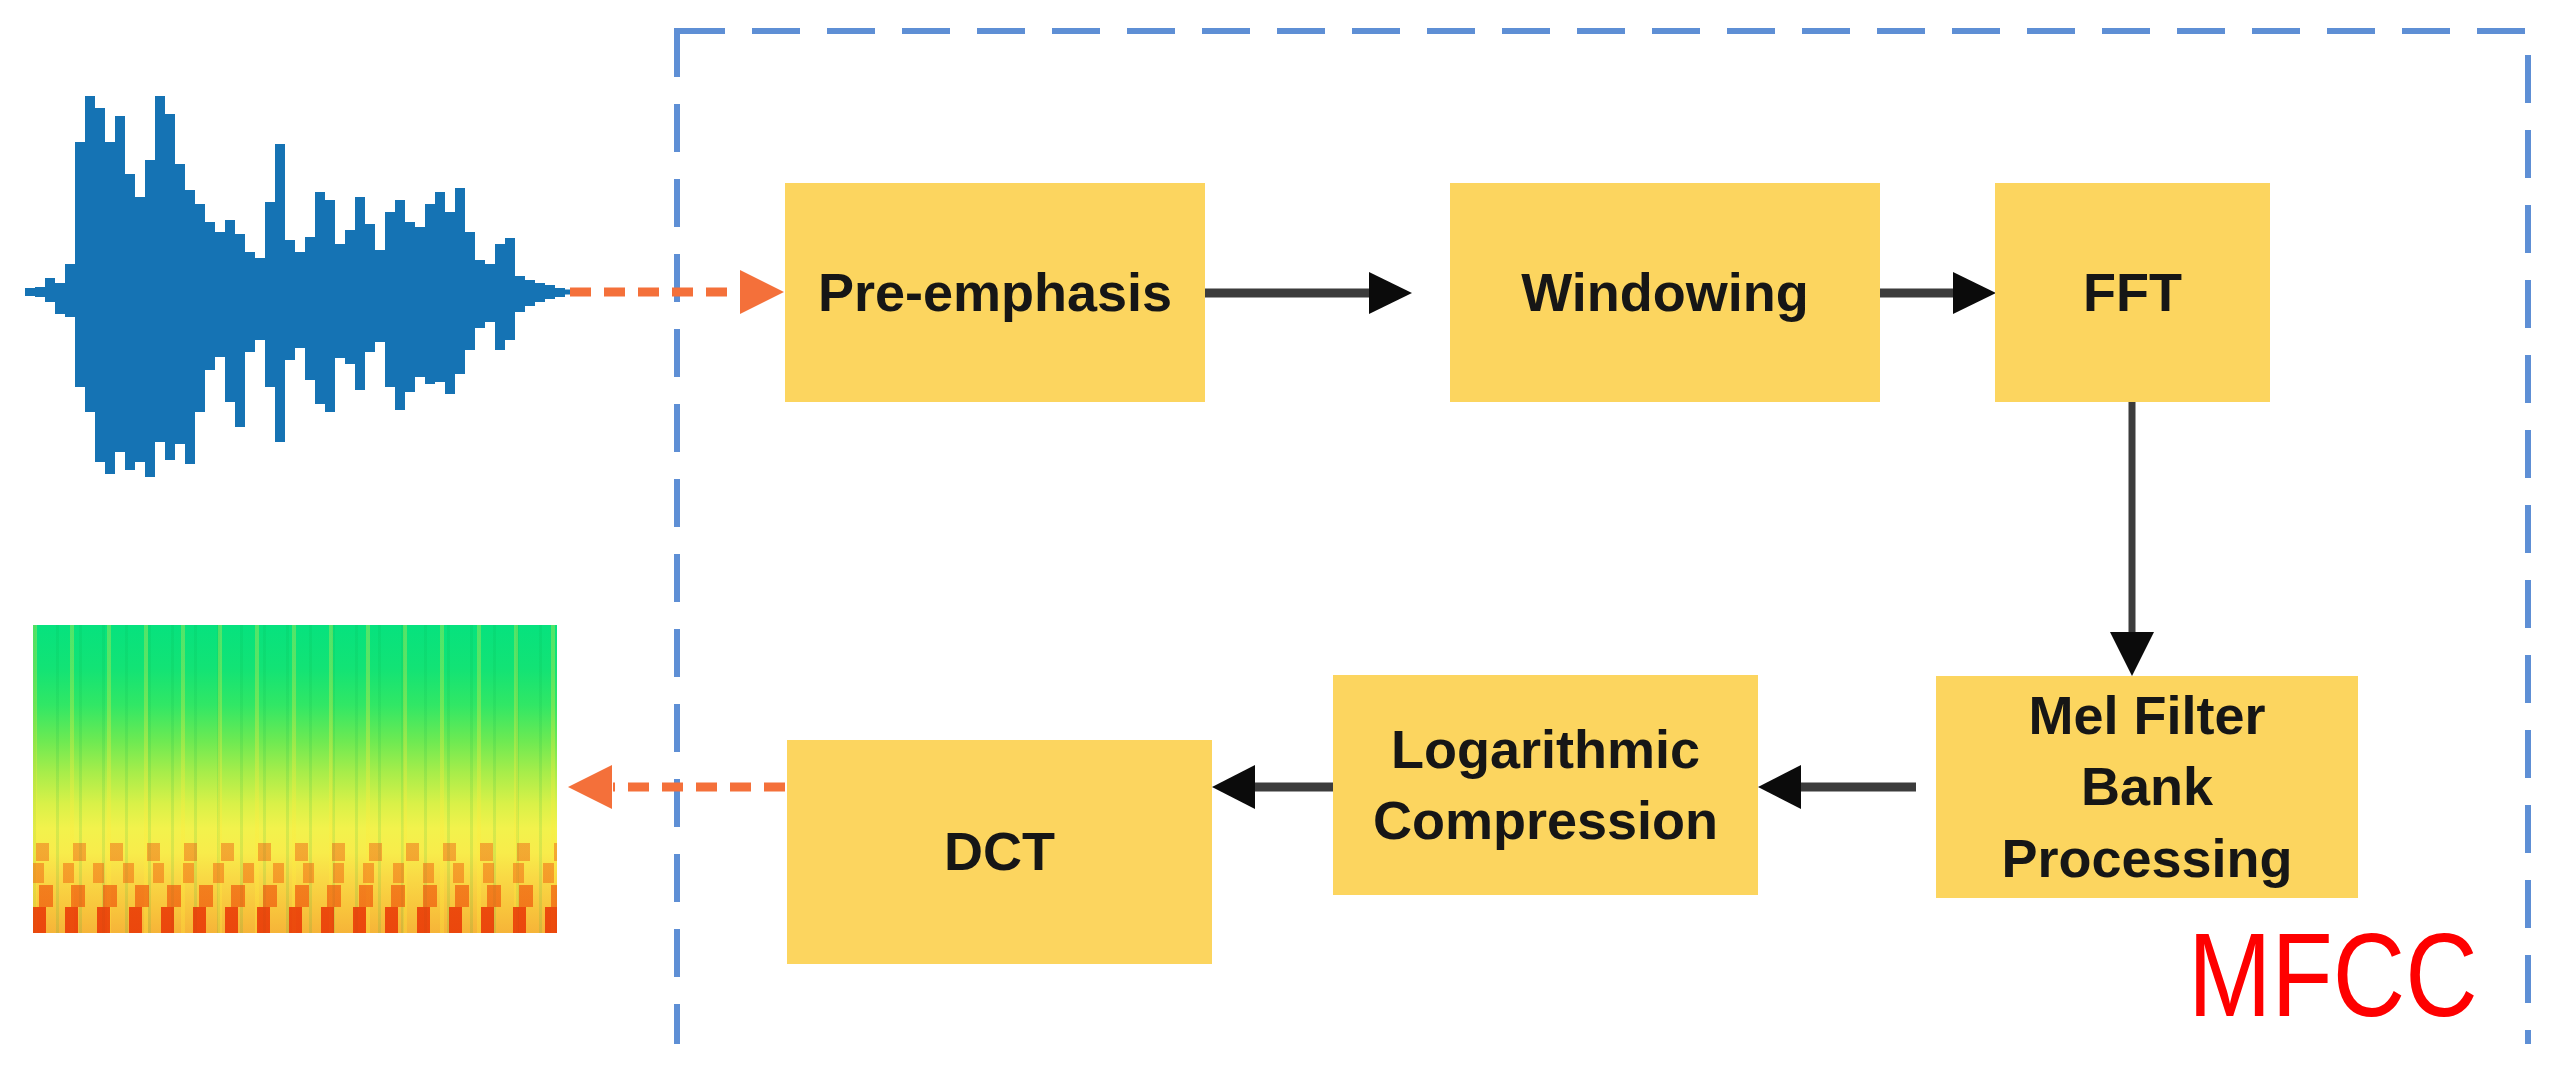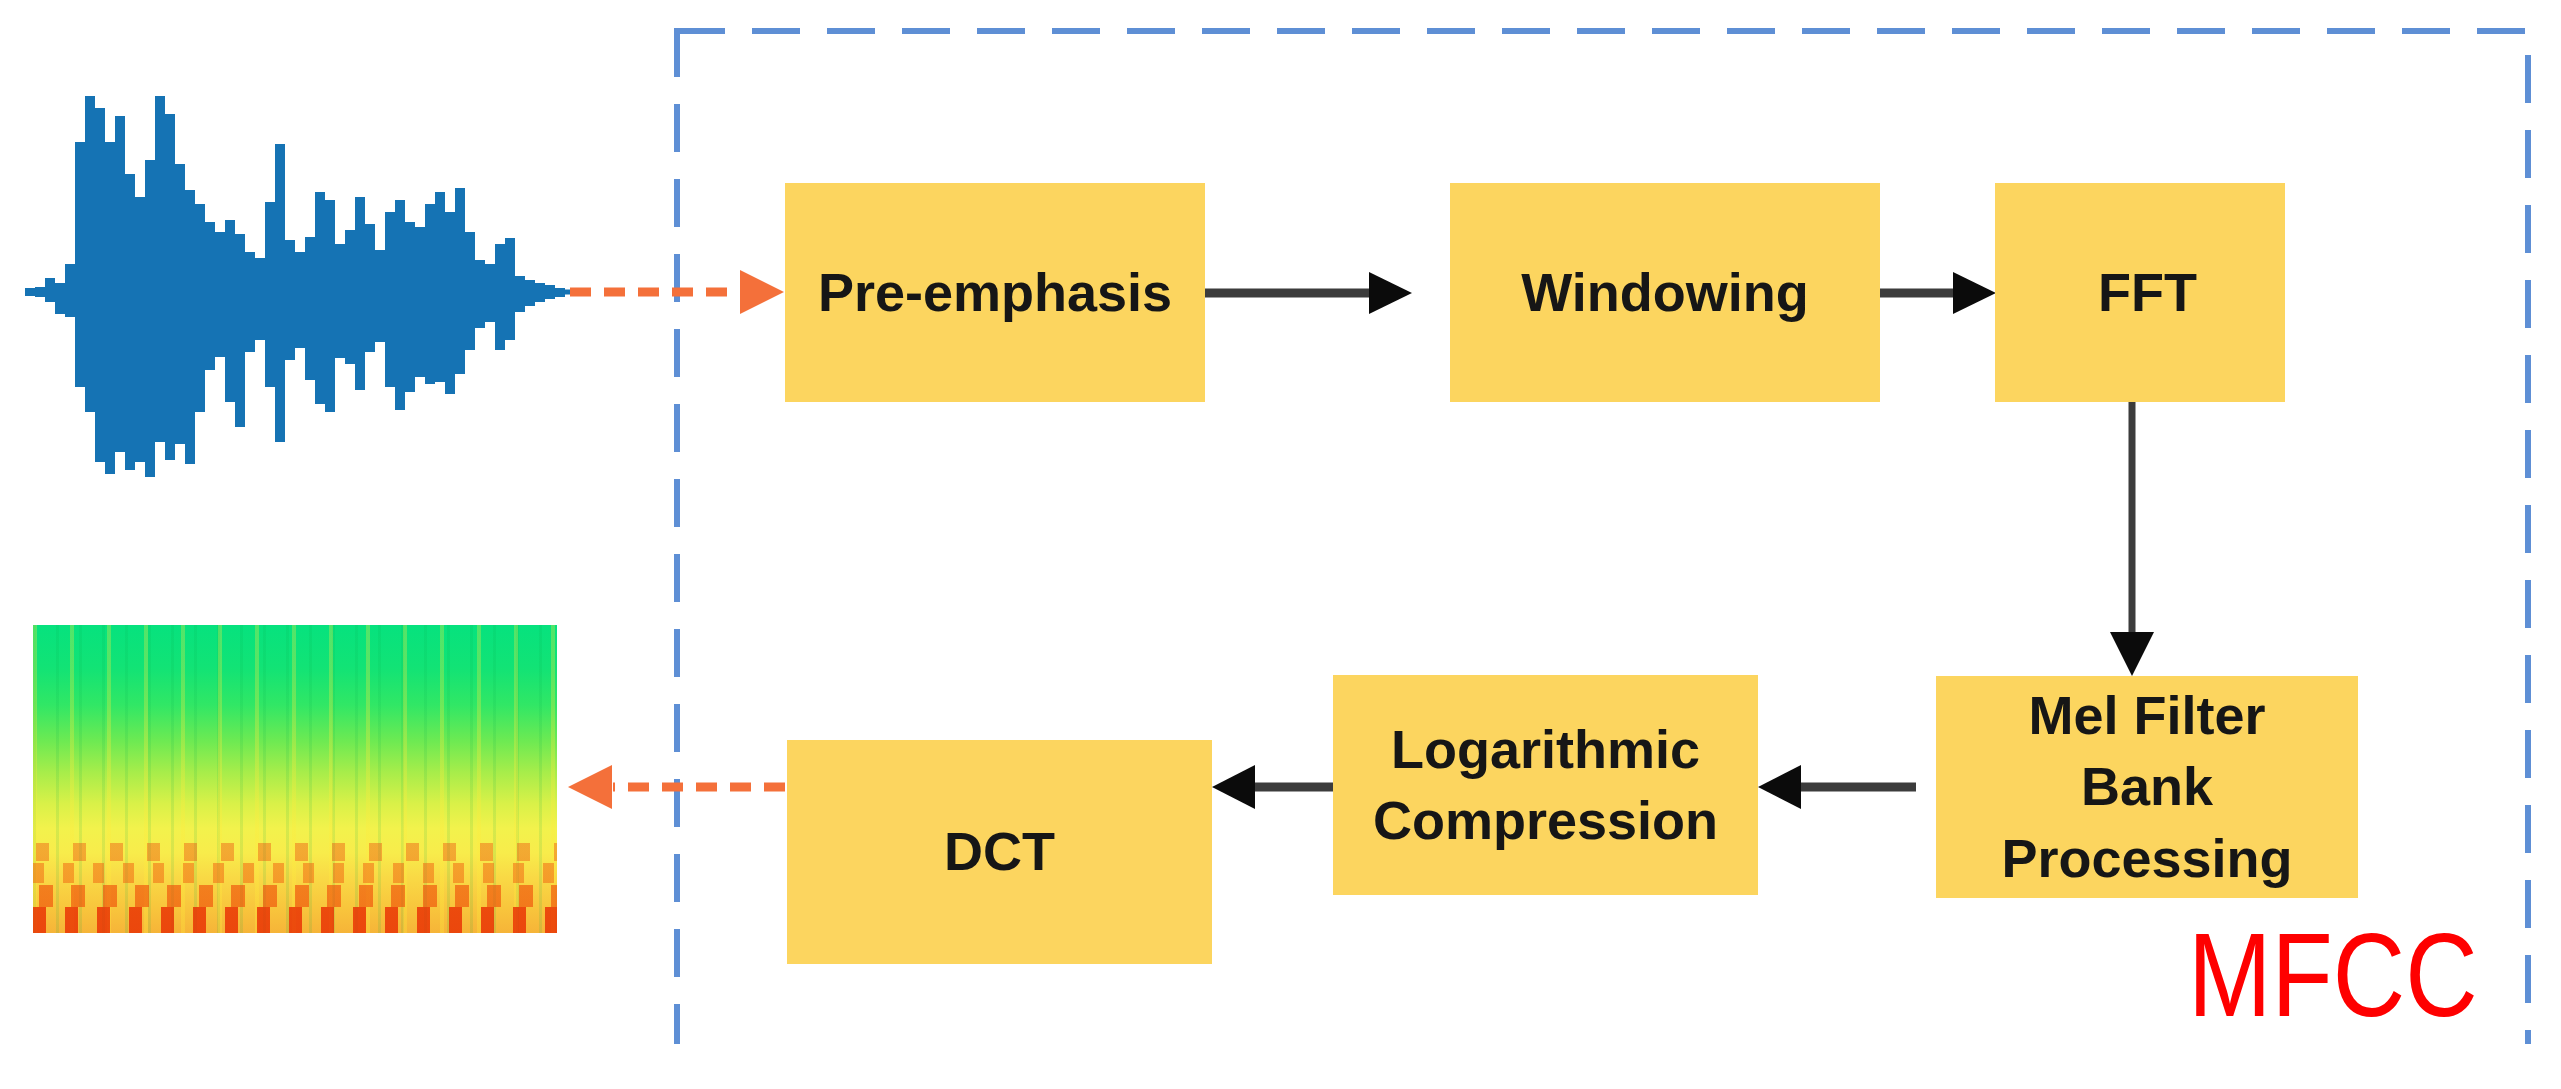--- a/index.html
+++ b/index.html
@@ -15,21 +15,21 @@
     position:absolute;
     background:var(--box-fill,#FCD55F);
     color:var(--box-text,#161616);
     display:flex;align-items:center;justify-content:center;
     text-align:center;
     font-weight:700;font-size:54px;line-height:1.32;
   }
   .block .lbl{display:block;}
   #b-pre{left:785px;top:183px;width:420px;height:219px;}
   #b-win{left:1410px;top:183px;width:430px;height:219px;margin-left:40px;}
-  #b-fft{left:1995px;top:183px;width:275px;height:219px;padding-left:15px;}
+  #b-fft{left:1995px;top:183px;width:275px;height:219px;}
   #b-mel{left:1920px;top:676px;width:422px;height:222px;margin-left:16px;}
   #b-log{left:1333px;top:675px;width:425px;height:220px;}
   #b-dct{left:787px;top:708px;width:425px;height:224px;margin-top:32px;}
   #b-mel .lbl{max-width:310px;}
   #b-log .lbl{max-width:400px;}
   .mfcc{
     position:absolute;left:2188px;top:916px;
     font-size:118px;line-height:1;font-weight:400;
     color:var(--mfcc-red,#FE0000);
     transform:scaleX(.85);transform-origin:left top;

